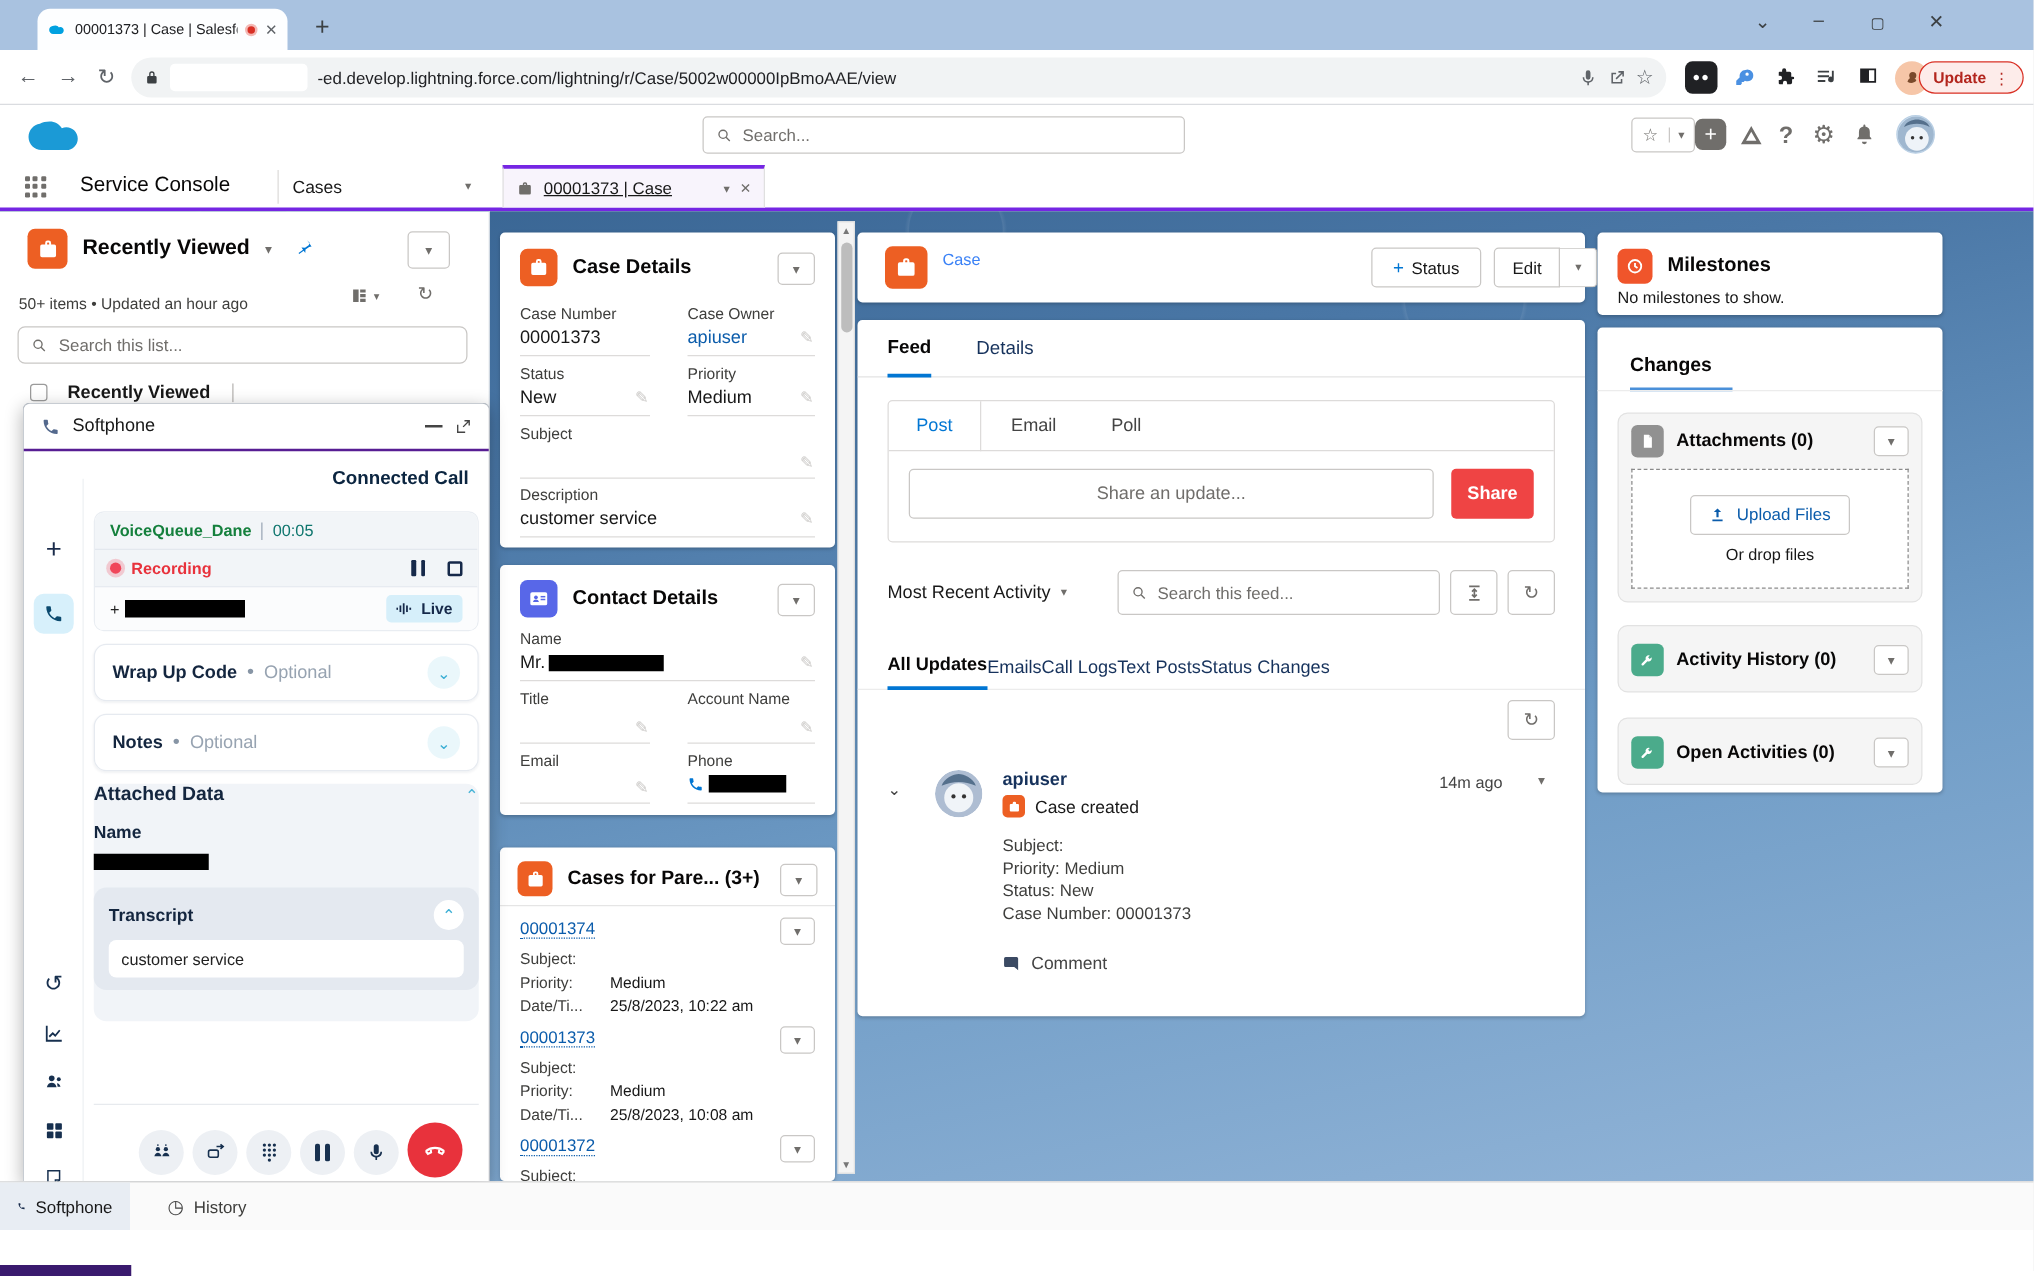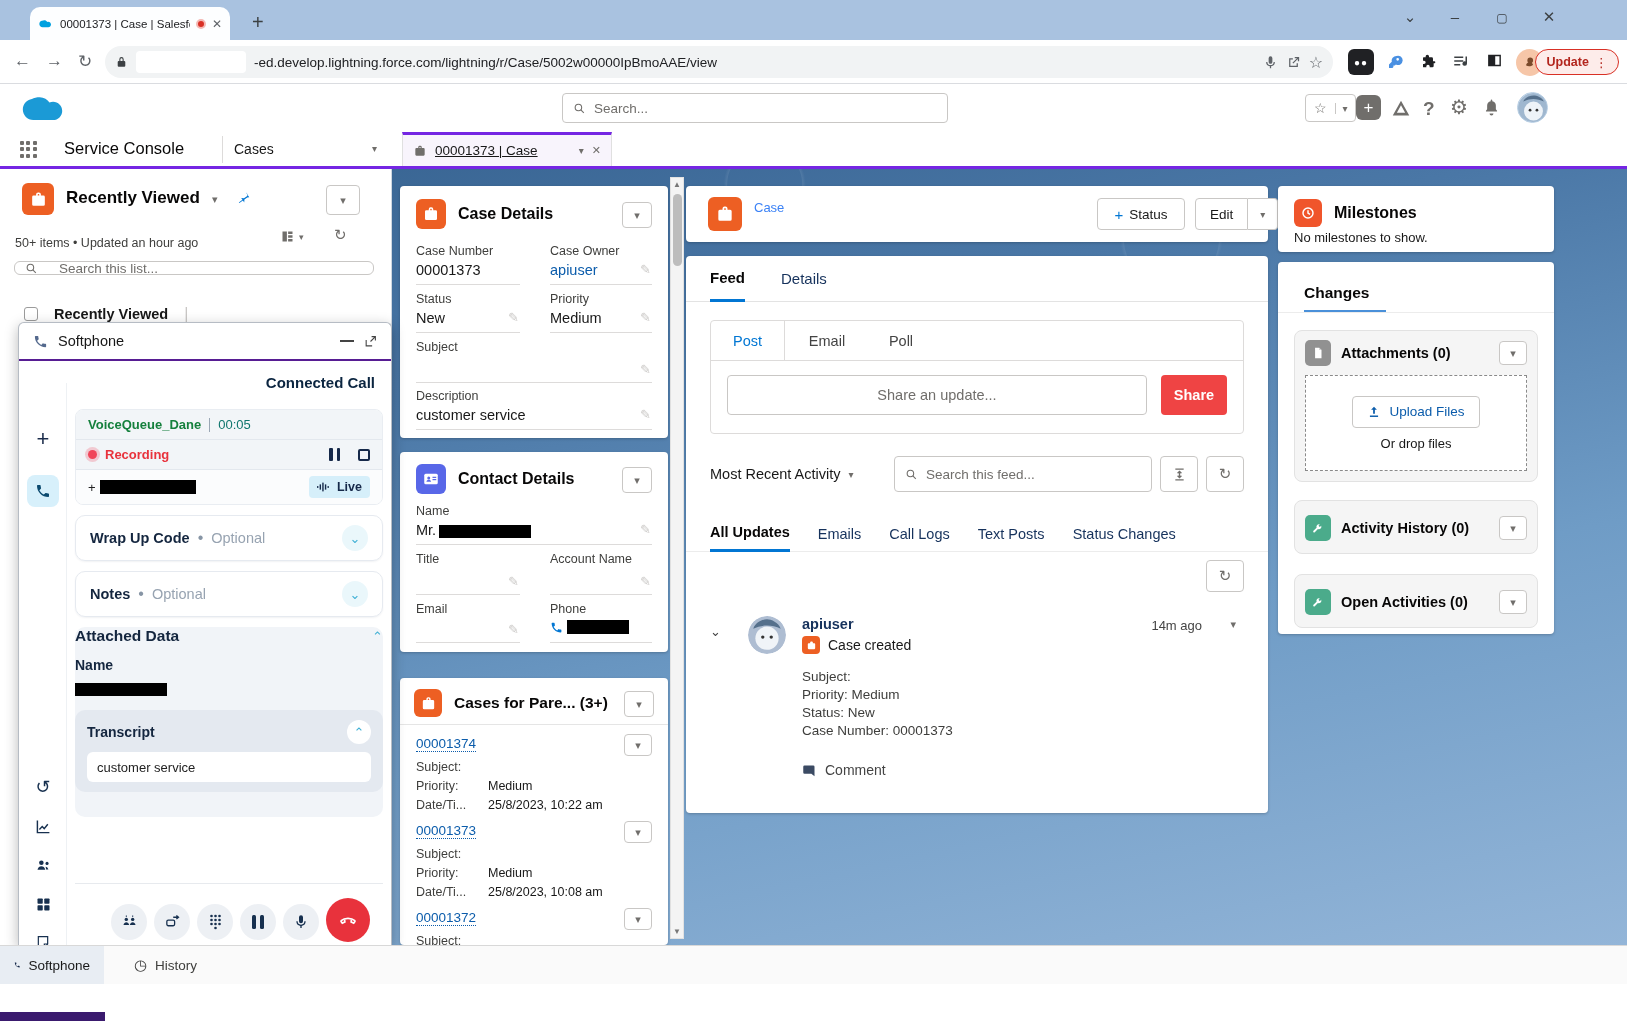--- a/index.html
+++ b/index.html
@@ -230,21 +230,21 @@
           <span>▾</span>
         </div>
       <span class="abs" style="left:15px;top:67px;font-size:12.5px;color:#3e3e3c">50+ items • Updated an hour ago</span>
       <div class="abs flex" style="left:280px;top:60px;gap:4px">
         <svg width="15" height="15" viewBox="0 0 24 24" fill="#706e6b">
             <path d="M4 4h7v16H4zM13 4h7v4h-7zM13 10h7v4h-7zM13 16h7v4h-7z"></path>
           </svg>
         <span style="font-size:9px;color:#706e6b">▾</span>
       </div>
       <span class="abs" style="left:334px;top:57px;font-size:15px;color:#706e6b">↻</span>
-      <div class="abs flex" style="left:14px;top:92px;width:360px;height:14px;border:1px solid #c9c7c5;border-radius:6px;padding:0 10px;gap:21px">
+      <div class="abs flex" style="left:14px;top:92px;width:360px;height:30px;border:1px solid #c9c7c5;border-radius:6px;padding:0 10px;gap:9px">
         <svg width="13" height="13" viewBox="0 0 24 24">
             <circle cx="10" cy="10" r="6" fill="none" stroke="#706e6b" stroke-width="2"></circle>
             <path d="M14.5 14.5L20 20" stroke="#706e6b" stroke-width="2"></path>
           </svg>
         <span style="font-size:13.5px;color:#706e6b">Search this list...</span>
       </div>
       <div class="abs flex" style="left:0;top:136px;width:392px;height:17px;overflow:hidden;gap:16px;padding-left:24px">
         <span style="width:14px;height:14px;border:1px solid #9b9b9b;border-radius:3px;background:#fff"></span>
         <span style="font-size:14.5px;font-weight:bold;color:#181818">Recently Viewed</span>
         <span style="color:#c9c7c5">|</span>
@@ -431,21 +431,21 @@
             <svg width="15" height="15" viewBox="0 0 18 18" stroke="#706e6b" stroke-width="1.6" fill="none">
                 <path d="M4 2.5h10M4 15.5h10M9 5.5v7M6.7 7.5L9 5.2l2.3 2.3M6.7 10.5L9 12.8l2.3-2.3"></path>
               </svg>
           </div>
           <div class="sq-btn" style="font-size:15px">
               <span>↻</span>
             </div>
         </div>
       </div>
 
-      <div class="flex" style="margin-top:24px;padding:0 24px;gap:28px;border-bottom:1px solid #ececec;height:36px">
+      <div class="flex" style="margin-top:24px;padding:0 24px;border-bottom:1px solid #ececec;height:36px">
         <span class="filtertab" style="font-weight:bold;color:#080707;border-bottom:3px solid #0176d3;height:36px;display:flex;align-items:center">All Updates</span>
         <span class="filtertab">Emails</span>
         <span class="filtertab">Call Logs</span>
         <span class="filtertab">Text Posts</span>
         <span class="filtertab">Status Changes</span>
       </div>
 
       <div class="sq-btn" style="position:absolute;right:24px;top:304px;height:32px;font-size:15px">
           <span>↻</span>
         </div>

